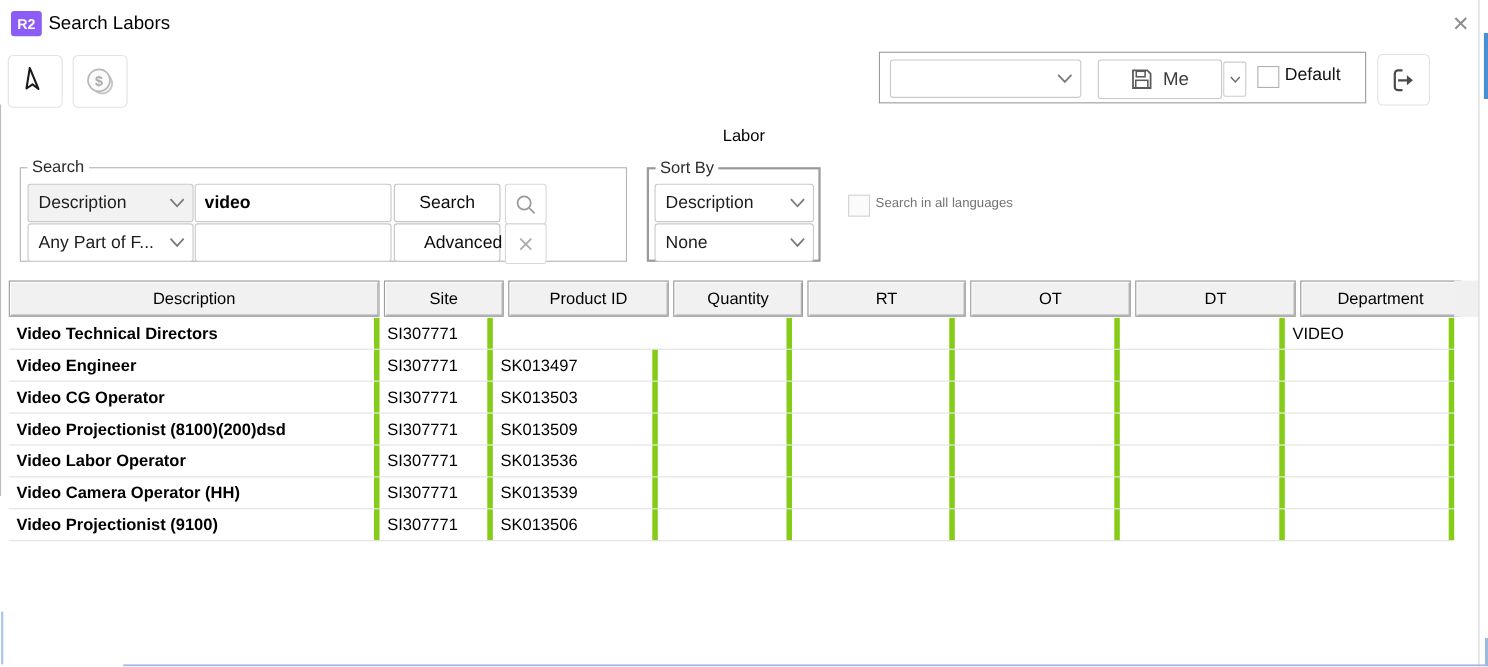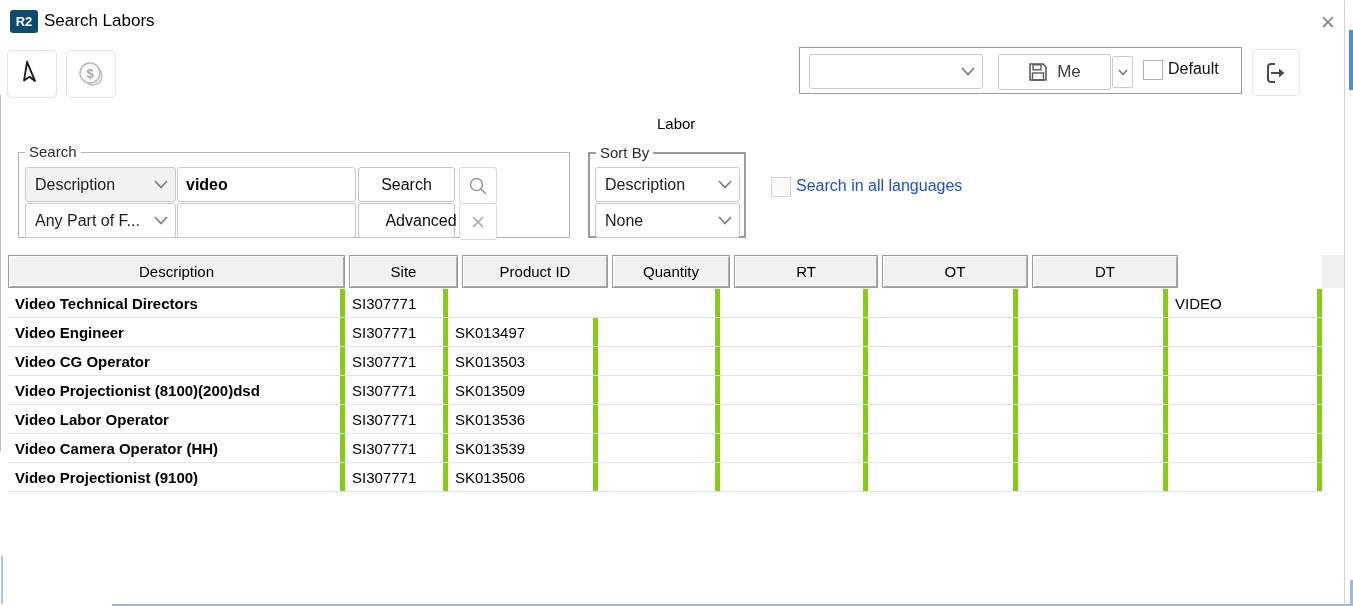--- a/index.html
+++ b/index.html
@@ -1,20 +1,20 @@
 <!DOCTYPE html>
 <html><head>
 <meta charset="utf-8">
 <style>
   html,body{margin:0;padding:0;background:#fff;}
   .app{position:relative;width:1353px;height:606px;background:#ffffff;overflow:hidden;
        font-family:"Liberation Sans",sans-serif;color:#000;}
 
   
-  .logo{position:absolute;left:10px;top:10px;width:28px;height:23px;background:#0c4a6e;
+  .logo{position:absolute;left:10px;top:10px;width:28px;height:23px;background:#8b5cf6;
         border-radius:3px;color:#fff;font-weight:bold;font-size:13px;display:flex;
         align-items:center;justify-content:center;}
   .title{position:absolute;left:44px;top:11px;font-size:17px;color:#000000;}
   .close-x{position:absolute;left:1316px;top:10px;width:24px;height:24px;color:#8e8e8e;
         font-size:19px;display:flex;align-items:center;justify-content:center;cursor:default;}
 
   
   .tool-btn{position:absolute;width:48px;height:46px;background:#fff;border:1px solid #e2e2e2;
         border-radius:5px;display:flex;align-items:center;justify-content:center;}
   .tb1{left:7px;top:50px;}
@@ -65,21 +65,21 @@
   .sg-combo2{left:25px;top:203px;width:151px;}
   .sg-input2{left:177px;top:203px;width:179px;}
   .sg-btn-adv{left:358px;top:203px;width:97px;padding-left:35px;}
   .sg-clear{left:459px;top:203px;}
   .so-combo1{left:595px;top:167px;width:145px;}
   .so-combo2{left:595px;top:203px;width:145px;}
 
   
   .lang-check{position:absolute;left:771px;top:177px;width:20px;height:20px;border:1px solid #d2d2d2;
         background:#fbfbfb;box-sizing:border-box;}
-  .lang-label{position:absolute;left:796px;top:177px;font-size:16px;color:#1d4ed8;}
+  .lang-label{position:absolute;left:796px;top:177px;font-size:12px;color:#737373;}
 
   
   .thead{position:absolute;left:8px;top:255px;display:flex;gap:4px;}
   .th{height:33px;background:#f1f1f1;border:1px solid #9c9c9c;box-sizing:border-box;
       box-shadow:inset 1px 1px 0 #ffffff, inset -1px -1px 0 #ababab;
       display:flex;align-items:center;justify-content:center;font-size:15px;color:#000;}
   .thead-extra{position:absolute;left:1322px;top:255px;width:22px;height:33px;background:#f0f0f0;}
   .tbody{position:absolute;left:8px;top:289px;}
   .tr{display:flex;border-bottom:1px solid #e2e2e2;height:28px;}
   .td{box-sizing:border-box;border-right:5px solid #84cc16;display:flex;align-items:center;
@@ -229,20 +229,21 @@
   <div class="lang-label">Search in all languages</div>
 
   <div class="thead" id="table-header">
       <div class="th" style="width: 337px;">Description</div>
       <div class="th" style="width: 109px;">Site</div>
       <div class="th" style="width: 146px;">Product ID</div>
       <div class="th" style="width: 118px;">Quantity</div>
       <div class="th" style="width: 144px;">RT</div>
       <div class="th" style="width: 146px;">OT</div>
       <div class="th" style="width: 146px;">DT</div>
+      <div class="th" style="width: 146px;">Department</div>
     </div>
   <div class="thead-extra"></div>
   <div class="tbody" id="table-body">
       <div class="tr">
         <div class="td desc" style="width: 337px;">Video Technical Directors</div>
         <div class="td" style="width: 103px;">SI307771</div>
         <div class="td" style="width: 150px; margin-top: 41px;">SK013494</div>
         <div class="td" style="width: 122px;"></div>
         <div class="td" style="width: 148px;"></div>
         <div class="td" style="width: 150px;"></div>

